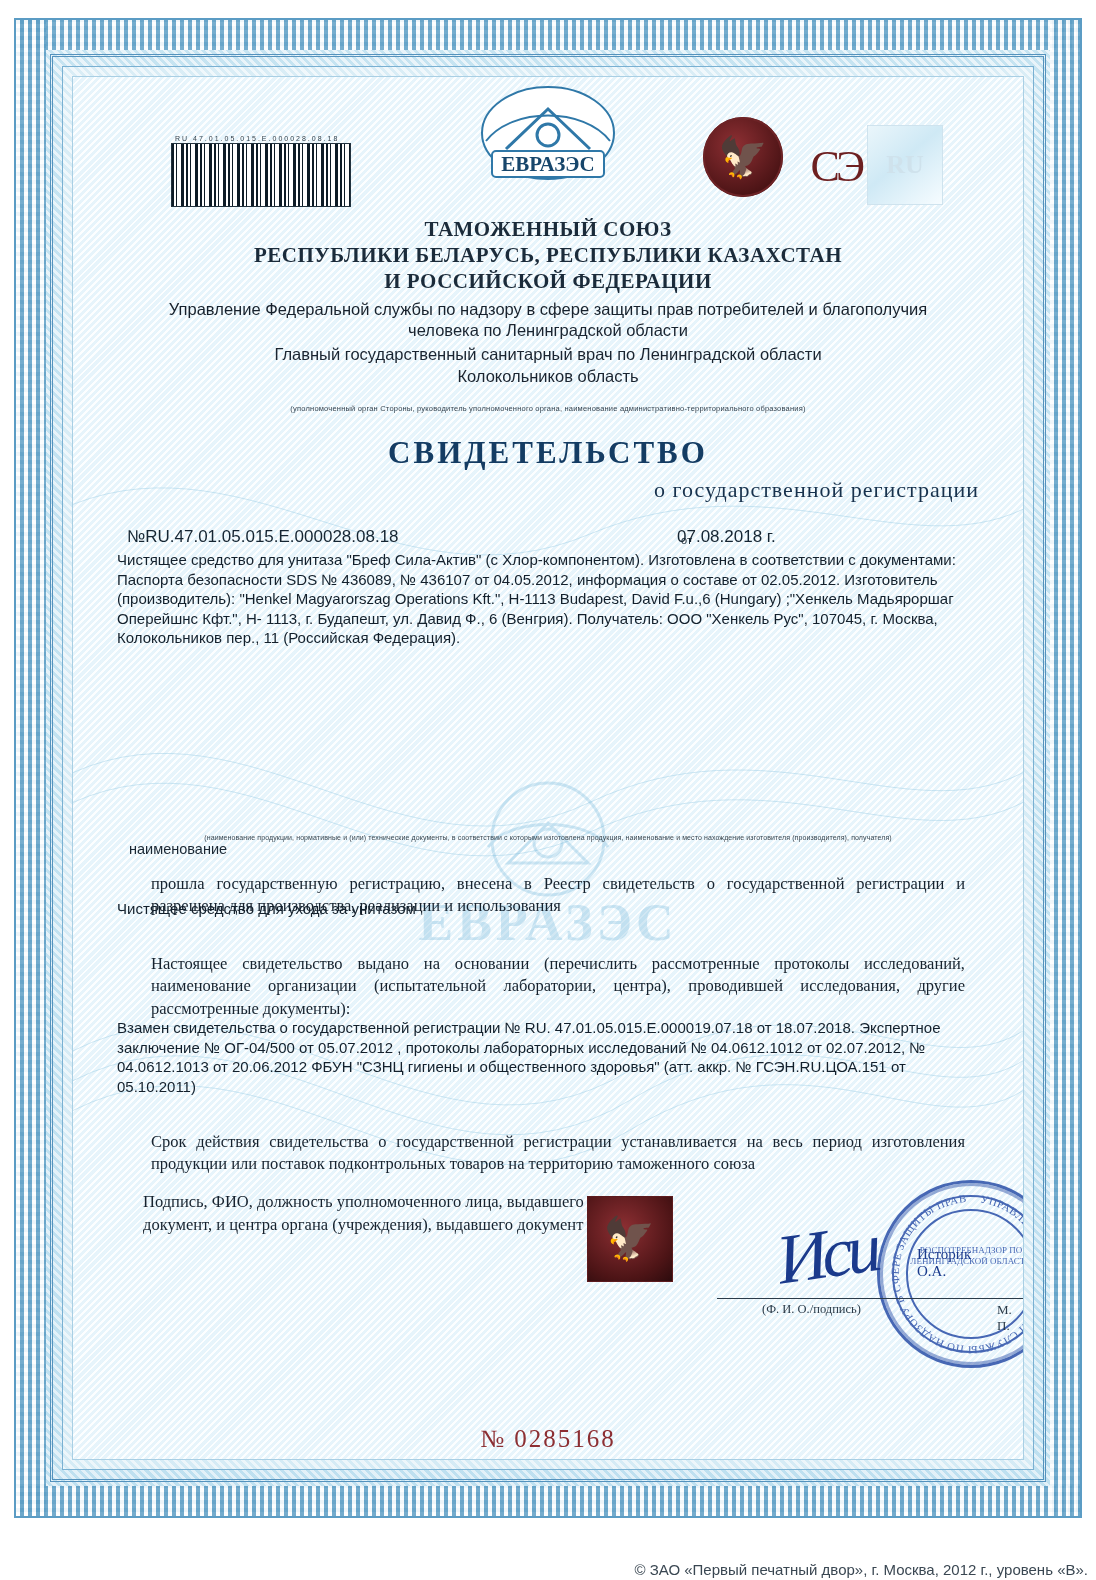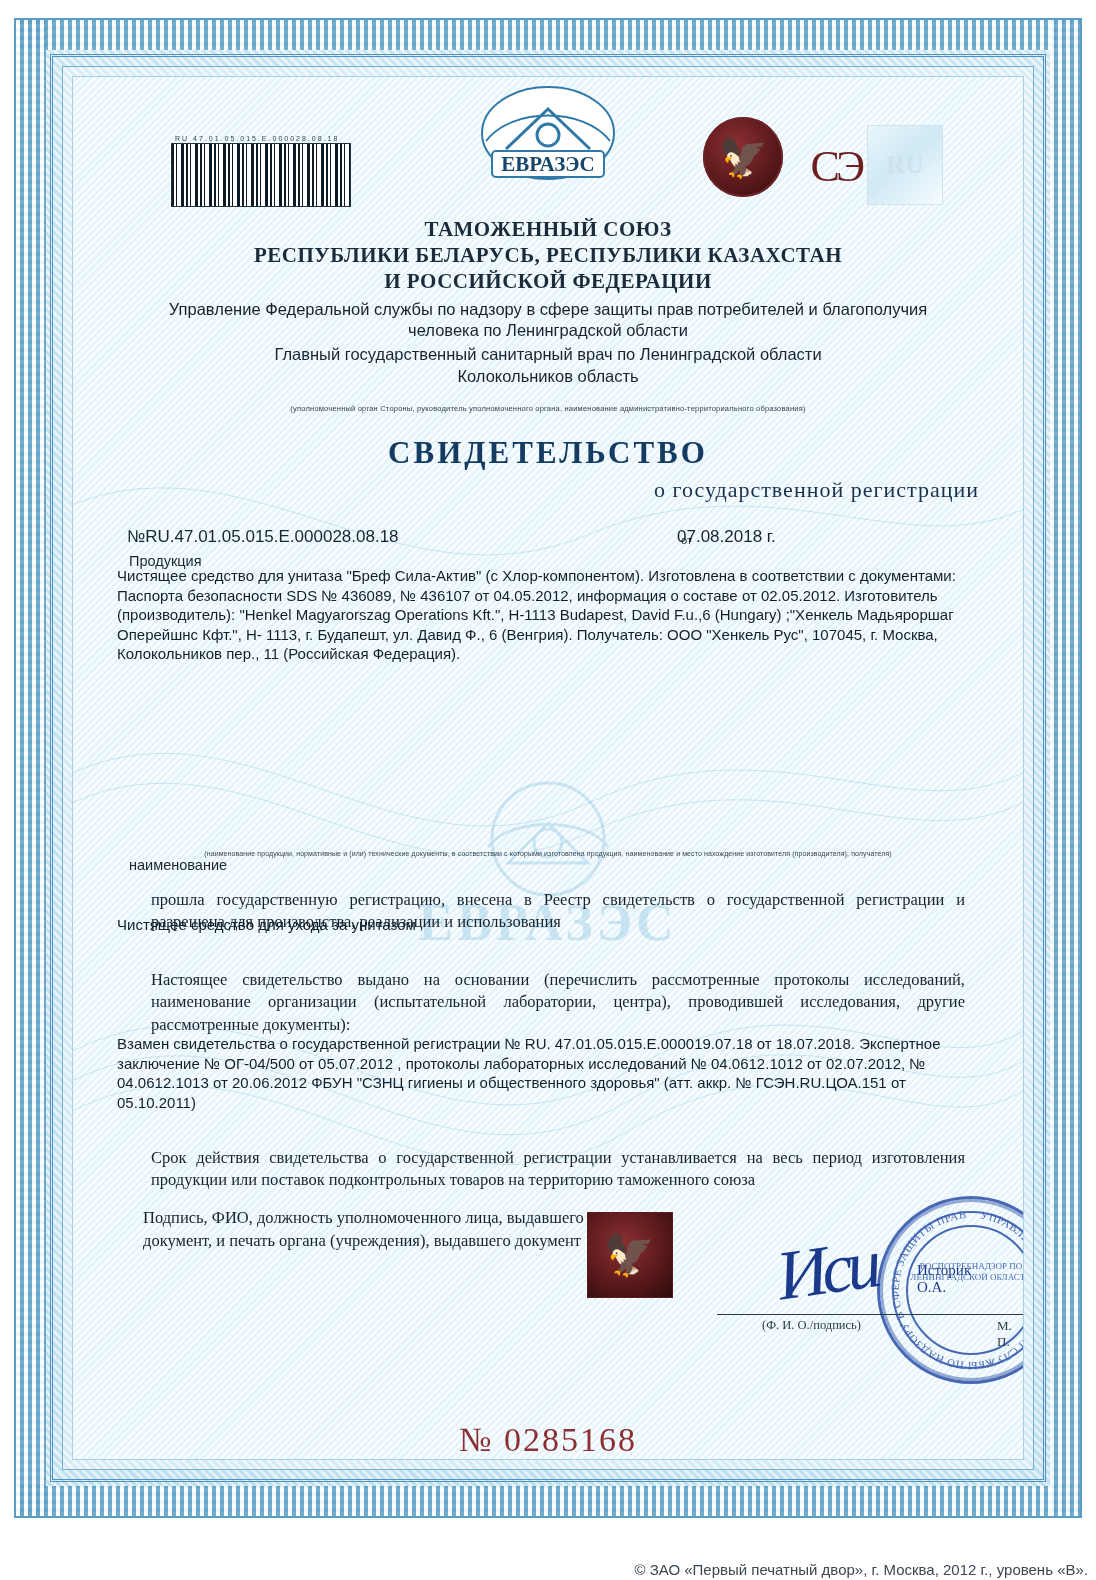--- a/index.html
+++ b/index.html
@@ -384,23 +384,23 @@
     left: 0; right: 0; top: 62px;
     text-align: center;
     font-size: 9px;
     line-height: 1.25;
     font-family: "Liberation Serif", serif;
   }
   .blank-no {
     position: absolute;
     left: 50%;
     transform: translateX(-50%);
-    bottom: 0;
-    font-family: "Liberation Serif", serif;
-    font-size: 34px;
+    bottom: 6px;
+    font-family: "Liberation Serif", serif;
+    font-size: 25px;
     letter-spacing: 2px;
     color: #8c2f33;
   }
   .footer-credit {
     position: absolute;
     right: 8px;
     bottom: 2px;
     font-size: 15px;
     color: #3a4752;
   }
@@ -476,42 +476,41 @@
 
       <div class="cert-word">СВИДЕТЕЛЬСТВО</div>
       <div class="cert-sub">о государственной регистрации</div>
 
       <div class="numrow">
         <div class="reg-no"><span>№</span><span>RU.47.01.05.015.Е.000028.08.18</span></div>
         <div class="ot-mark">от</div>
         <div class="reg-date">07.08.2018 г.</div>
       </div>
 
-      <div class="label-over">Продукция</div>
       <div class="para">Чистящее средство для унитаза "Бреф Сила-Актив" (с Хлор-компонентом). Изготовлена в соответствии с документами: Паспорта безопасности SDS № 436089, № 436107 от 04.05.2012, информация о составе от 02.05.2012. Изготовитель (производитель): "Henkel Magyarorszag Operations Kft.", H-1113 Budapest, David F.u.,6 (Hungary) ;"Хенкель Мадьяроршаг Оперейшнс Кфт.", Н- 1113, г. Будапешт, ул. Давид Ф., 6 (Венгрия). Получатель: ООО "Хенкель Рус", 107045, г. Москва, Колокольников пер., 11 (Российская Федерация).</div>
 
       <div style="height:176px"></div>
 
       <div class="fineprint">(наименование продукции, нормативные и (или) технические документы, в соответствии с которыми изготовлена продукция, наименование и место нахождение изготовителя (производителя), получателя)</div>
 
       <div class="label-over">наименование</div>
 
       <div style="height:16px"></div>
       <div class="serif-para center-ind">прошла государственную регистрацию, внесена в Реестр свидетельств о государственной регистрации и разрешена для производства, реализации и использования</div>
       <div class="sans-para" style="margin-top:-18px;">Чистящее средство для ухода за унитазом</div>
 
       <div style="height:34px"></div>
       <div class="serif-para center-ind">Настоящее свидетельство выдано на основании (перечислить рассмотренные протоколы исследований, наименование организации (испытательной лаборатории, центра), проводившей исследования, другие рассмотренные документы):</div>
       <div class="sans-para" style="margin-top:-2px;">Взамен свидетельства о государственной регистрации № RU. 47.01.05.015.Е.000019.07.18 от 18.07.2018. Экспертное заключение № ОГ-04/500 от 05.07.2012 , протоколы лабораторных исследований № 04.0612.1012 от 02.07.2012, № 04.0612.1013 от 20.06.2012 ФБУН "СЗНЦ гигиены и общественного здоровья" (атт. аккр. № ГСЭН.RU.ЦОА.151 от 05.10.2011)</div>
 
       <div style="height:34px"></div>
       <div class="serif-para center-ind">Срок действия свидетельства о государственной регистрации устанавливается на весь период изготовления продукции или поставок подконтрольных товаров на территорию таможенного союза</div>
 
       <div class="sign-area">
-        <div class="sign-caption">Подпись, ФИО, должность уполномоченного лица, выдавшего документ, и печать органа (учреждения), выдавшего документ</div>
+        <div class="sign-caption">Подпись, ФИО, должность уполномоченного лица, выдавшего документ, и центра органа (учреждения), выдавшего документ</div>
 
         <div class="stamp-square">🦅</div>
 
         <div class="round-stamp">
           <svg class="ring-text" viewBox="0 0 182 182">
             <defs>
               <path id="circPath" d="M91,91 m0,-72 a72,72 0 1,1 -0.1,0"></path>
             </defs>
             <circle cx="91" cy="91" r="78" fill="none" stroke="#2a4fa8" stroke-width="2"></circle>
             <text font-family="Liberation Serif, serif" font-size="11" fill="#2a4fa8" letter-spacing="0.5">

